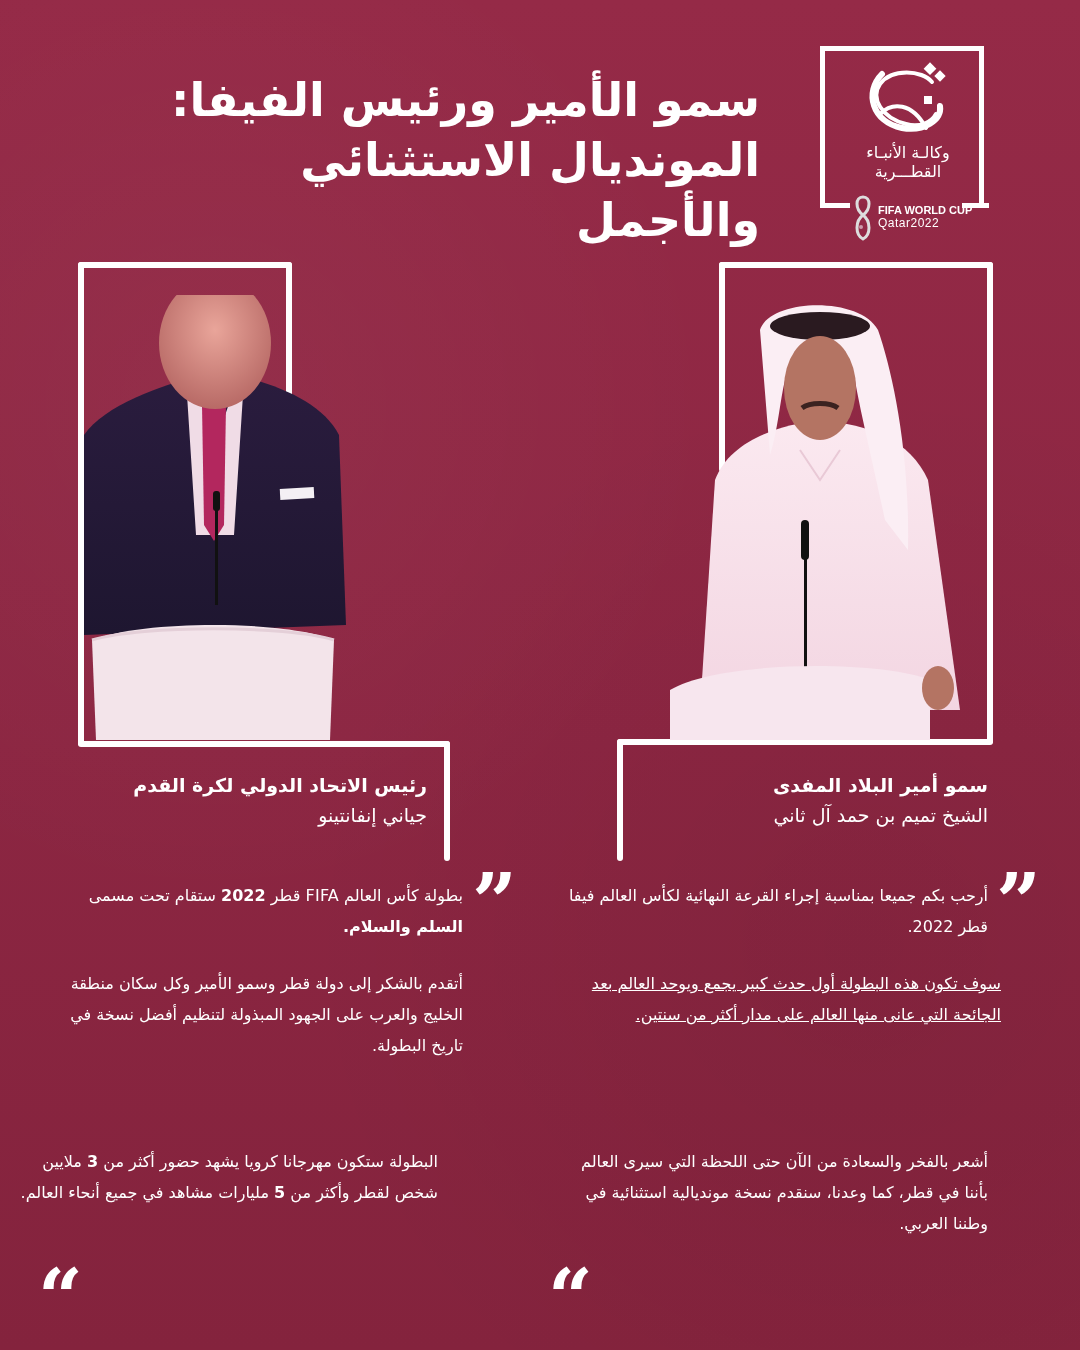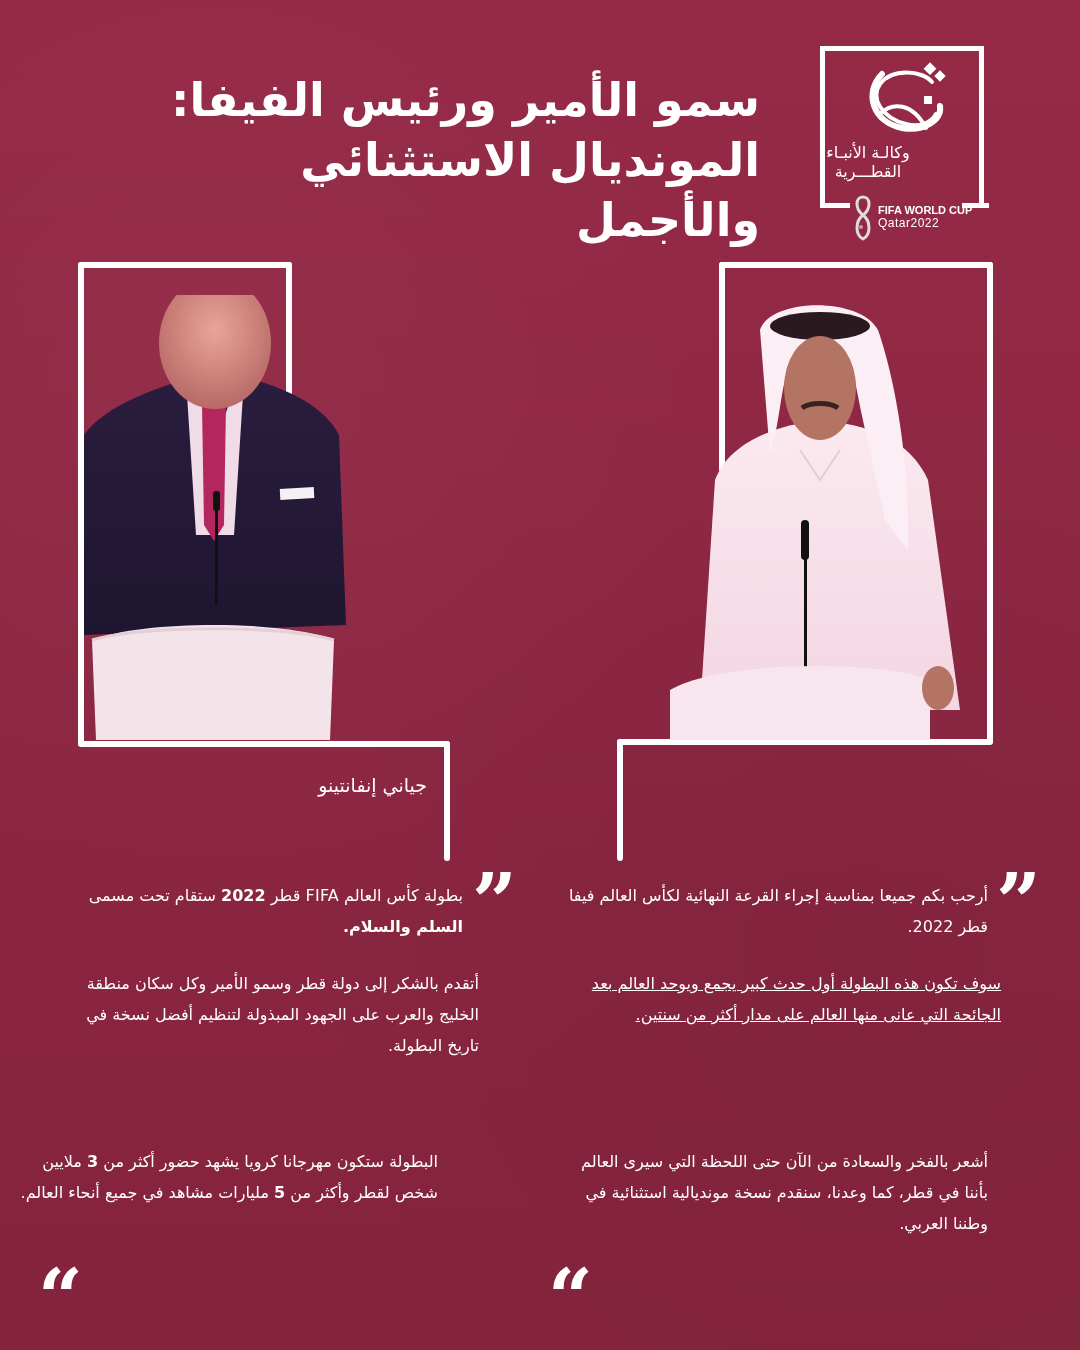--- a/index.html
+++ b/index.html
@@ -28,21 +28,21 @@
 
   
   .logo-frame {
     left: 820px; top: 46px; width: 164px; height: 162px;
     border: 5px solid #fff; border-bottom: none;
   }
   .logo-frame-bottom-l { left: 820px; top: 203px; width: 30px; height: 5px; background:#fff; }
   .logo-frame-bottom-r { left: 962px; top: 203px; width: 27px; height: 5px; background:#fff; }
   .logo-mark { left: 862px; top: 62px; width: 90px; height: 80px; }
   .logo-name {
-    left: 798px; top: 143px; width: 140px;
+    left: 838px; top: 143px; width: 140px;
     font-size: 16px; line-height: 19px; text-align: center; direction: rtl;
   }
   .fifa-emblem { left: 853px; top: 195px; width: 20px; height: 46px; }
   .fifa-text {
     left: 878px; top: 204px; width: 110px;
     font-family: "Liberation Sans", sans-serif; font-weight: bold;
     font-size: 11px; line-height: 13px; color: #fff;
   }
   .fifa-text .l2 { font-size: 12px; font-weight: normal; letter-spacing: 0.5px; }
 
@@ -167,35 +167,38 @@
 
   <rect x="144" y="240" width="3" height="150" fill="#111"></rect>
   <rect x="141" y="230" width="8" height="40" rx="4" fill="#111"></rect>
 
   <path d="M10 400 C 60 370, 220 370, 270 390 L 270 450 L 10 450 Z" fill="#f7e6ee"></path>
 
   <ellipse cx="278" cy="398" rx="16" ry="22" fill="#b47463"></ellipse>
 </svg>
 
 <div class="abs caption rtl" style="right:92px; top:770px; width:420px;">
+  <div class="role">سمو أمير البلاد المفدى</div>
+  <div>الشيخ تميم بن حمد آل ثاني</div>
 </div>
 
 <div class="abs caption rtl" style="right:653px; top:770px; width:420px;">
+  <div class="role">رئيس الاتحاد الدولي لكرة القدم</div>
   <div>جياني إنفانتينو</div>
 </div>
 
 <div class="abs quote-open" style="left:996px; top:872px;">”</div>
 <div class="abs quote-open" style="left:472px; top:872px;">”</div>
 
 <div class="abs quote-text rtl" style="right:92px; top:880px; width:420px;">أرحب بكم جميعا بمناسبة إجراء القرعة النهائية لكأس العالم فيفا قطر 2022.</div>
 <div class="abs quote-text rtl" style="right:79px; top:968px; width:420px;text-decoration:underline;">سوف تكون هذه البطولة أول حدث كبير يجمع ويوحد العالم بعد الجائحة التي عانى منها العالم على مدار أكثر من سنتين.</div>
 <div class="abs quote-text rtl" style="right:92px; top:1146px; width:420px;">أشعر بالفخر والسعادة من الآن حتى اللحظة التي سيرى العالم بأننا في قطر، كما وعدنا، سنقدم نسخة مونديالية استثنائية في وطننا العربي.</div>
 
 <div class="abs quote-text rtl" style="right:617px; top:880px; width:420px;">
   <span>بطولة كأس العالم FIFA قطر </span><b>2022</b><span> ستقام تحت مسمى </span><b>السلم والسلام.</b>
 </div>
-<div class="abs quote-text rtl" style="right:601px; top:968px; width:420px;">أتقدم بالشكر إلى دولة قطر وسمو الأمير وكل سكان منطقة الخليج والعرب على الجهود المبذولة لتنظيم أفضل نسخة في تاريخ البطولة.</div>
+<div class="abs quote-text rtl" style="right:617px; top:968px; width:420px;">أتقدم بالشكر إلى دولة قطر وسمو الأمير وكل سكان منطقة الخليج والعرب على الجهود المبذولة لتنظيم أفضل نسخة في تاريخ البطولة.</div>
 <div class="abs quote-text rtl" style="right:642px; top:1146px; width:420px;">
   <span>البطولة ستكون مهرجانا كرويا يشهد حضور أكثر من </span><b>3</b><span> ملايين شخص لقطر وأكثر من </span><b>5</b><span> مليارات مشاهد في جميع أنحاء العالم.</span>
 </div>
 
 <div class="abs quote-open" style="left:548px; top:1268px;">“</div>
 <div class="abs quote-open" style="left:38px; top:1268px;">“</div>
 
 </body></html>

